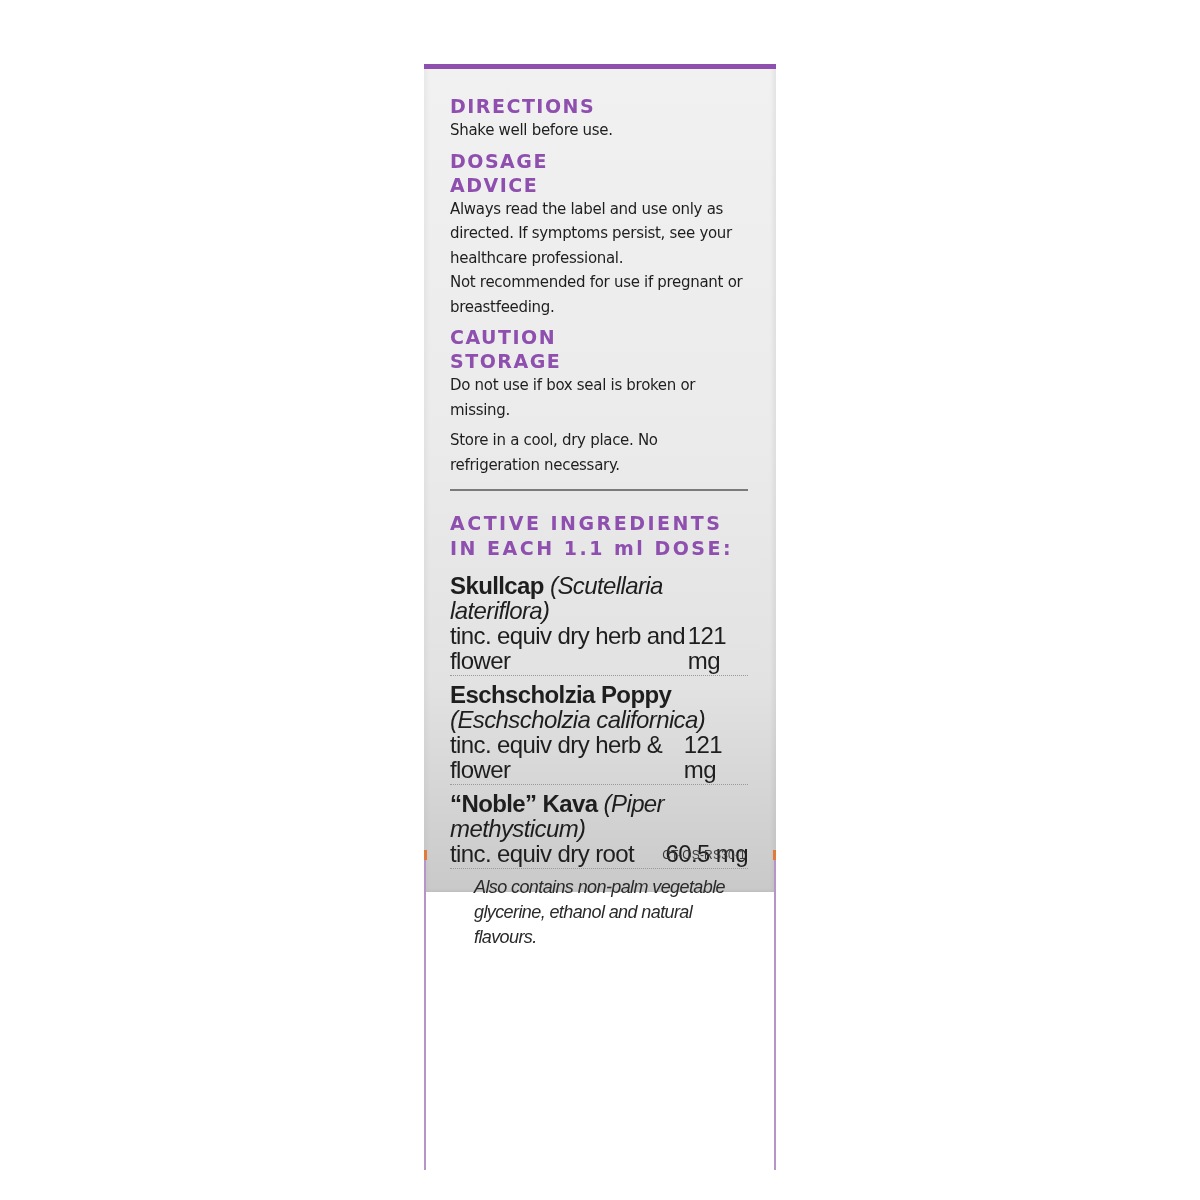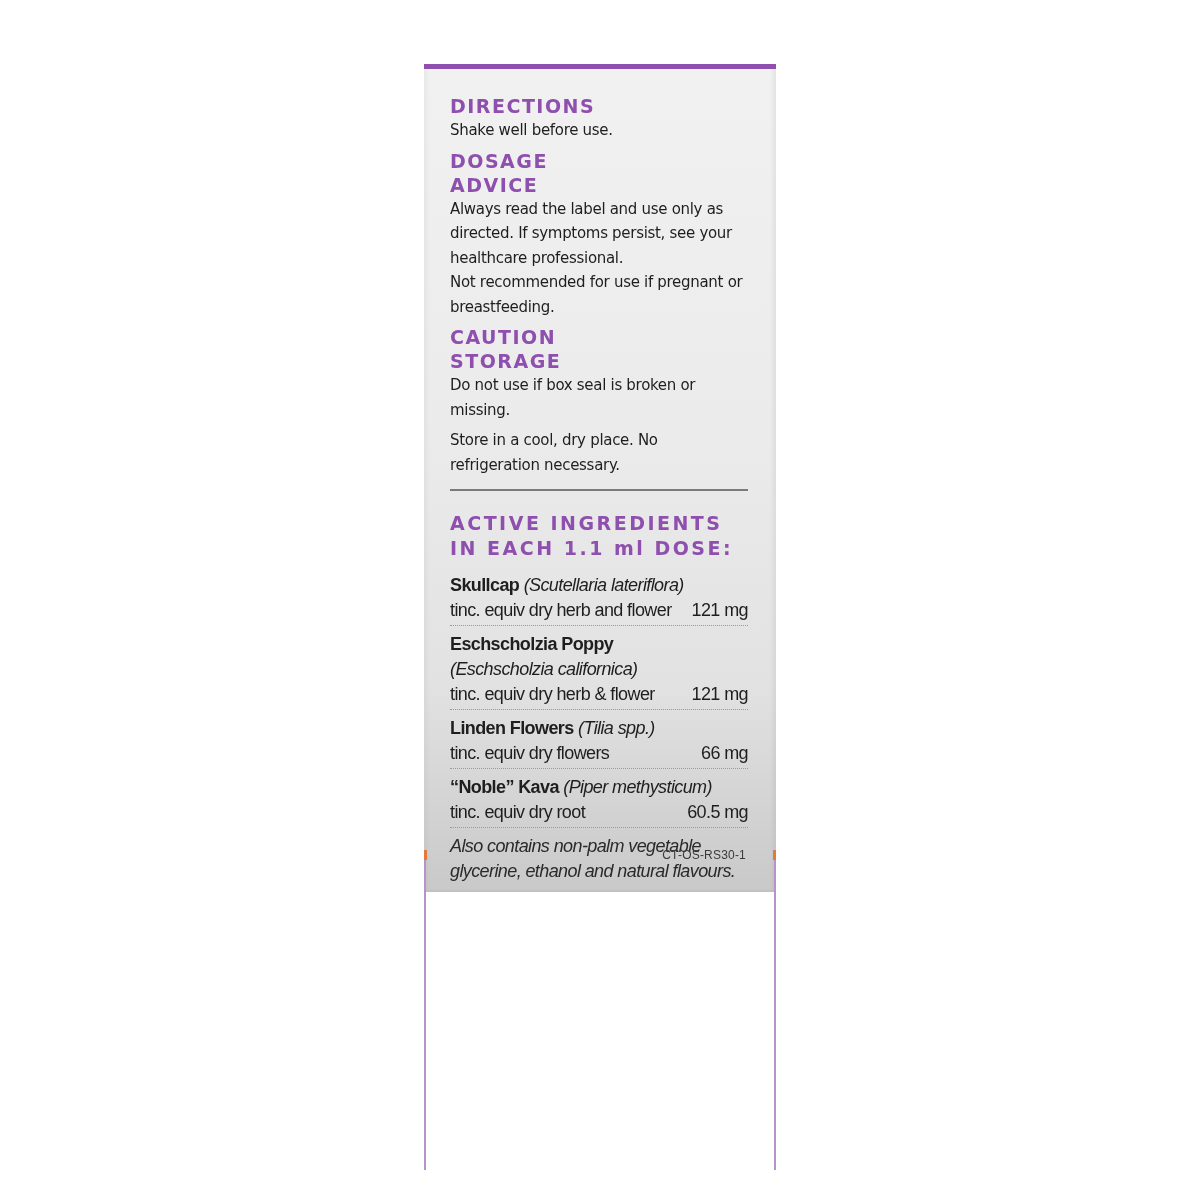--- a/index.html
+++ b/index.html
@@ -41,31 +41,31 @@
     .para.tight { margin-bottom: 4px; }
     .rule {
       height: 2px; background: #7a7a7a; margin: 12px 0 0 0; width: 298px;
     }
     .ai-heading {
       color: #8e4fae; font-weight: bold; font-size: 19px;
       letter-spacing: 2.5px; line-height: 25px; margin: 20px 0 12px 0;
     }
     .ing {
       font-family: "Liberation Sans", sans-serif;
-      font-size: 18px; color: #1e1e1e; line-height: 25px;
+      font-size: 24px; color: #1e1e1e; line-height: 25px;
       border-bottom: 1px dotted #9a9a9a; padding-bottom: 2px; margin-bottom: 6px;
       letter-spacing: -0.6px;
     }
     .ing .name { font-weight: bold; }
     .ing .latin { font-style: italic; }
     .ing .row { display: flex; justify-content: space-between; }
     .also {
       font-family: "Liberation Sans", sans-serif;
       font-style: italic; font-size: 18px; color: #2a2a2a; line-height: 25px;
-      letter-spacing: -0.6px; margin-top: 4px;
+      letter-spacing: -0.6px; margin-top: 4px; margin-left: 24px;
     }
     .code {
       position: absolute; right: 30px; bottom: 30px;
       font-family: "Liberation Sans", sans-serif; font-size: 12px; color: #3a3a3a;
       letter-spacing: 0.2px;
     }
   </style>
 </head>
 <body>
 
@@ -109,27 +109,20 @@
 
     <div class="ing">
       <div class="name">Eschscholzia Poppy</div>
       <div class="latin">(Eschscholzia californica)</div>
       <div class="row">
           <span>tinc. equiv dry herb &amp; flower</span>
           <span>121 mg</span>
         </div>
     </div>
 
-    <div class="ing">
-      <div><span class="name">Linden Flowers</span> <span class="latin">(Tilia spp.)</span></div>
-      <div class="row">
-          <span>tinc. equiv dry flowers</span>
-          <span>66 mg</span>
-        </div>
-    </div>
 
     <div class="ing">
       <div><span class="name">“Noble” Kava</span> <span class="latin">(Piper methysticum)</span></div>
       <div class="row">
           <span>tinc. equiv dry root</span>
           <span>60.5 mg</span>
         </div>
     </div>
 
     <div class="also">Also contains non-palm vegetable glycerine, ethanol and natural flavours.</div>

